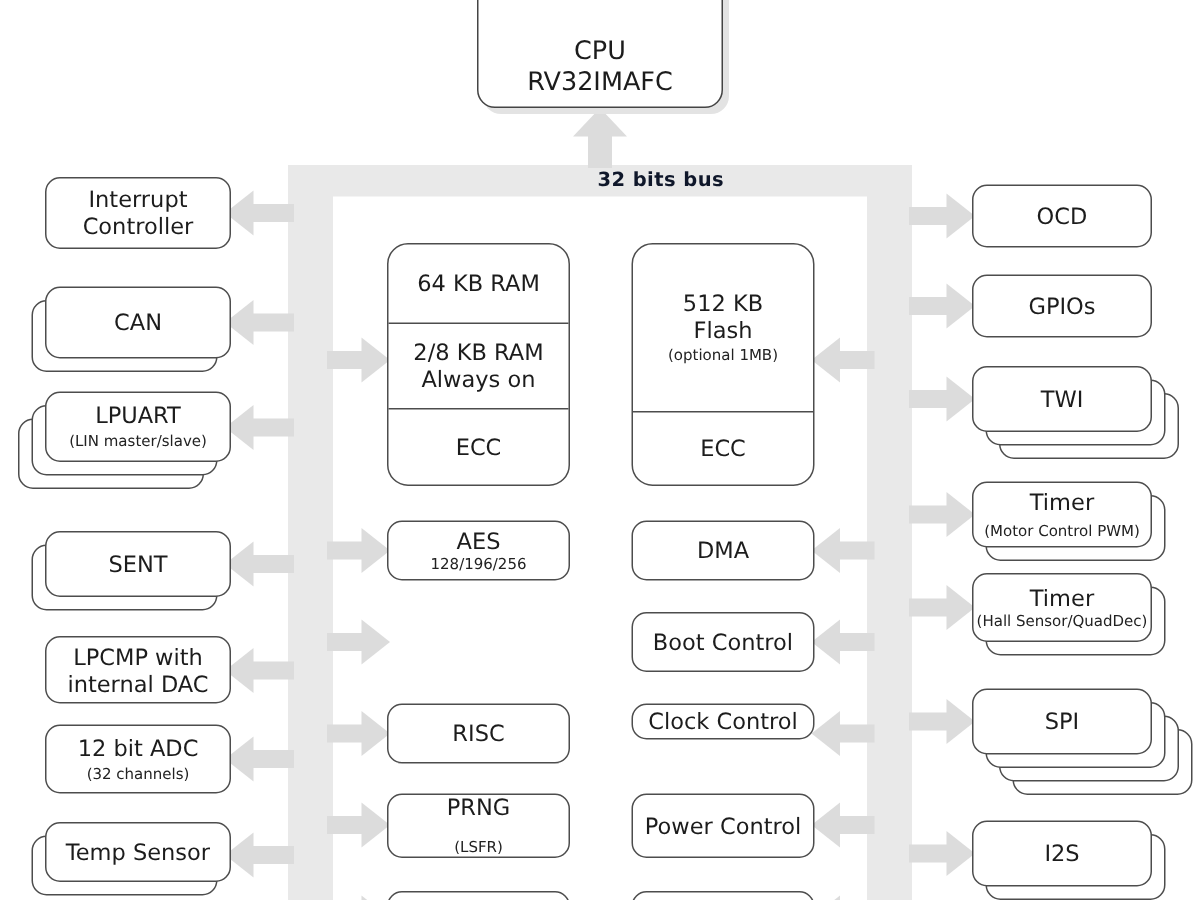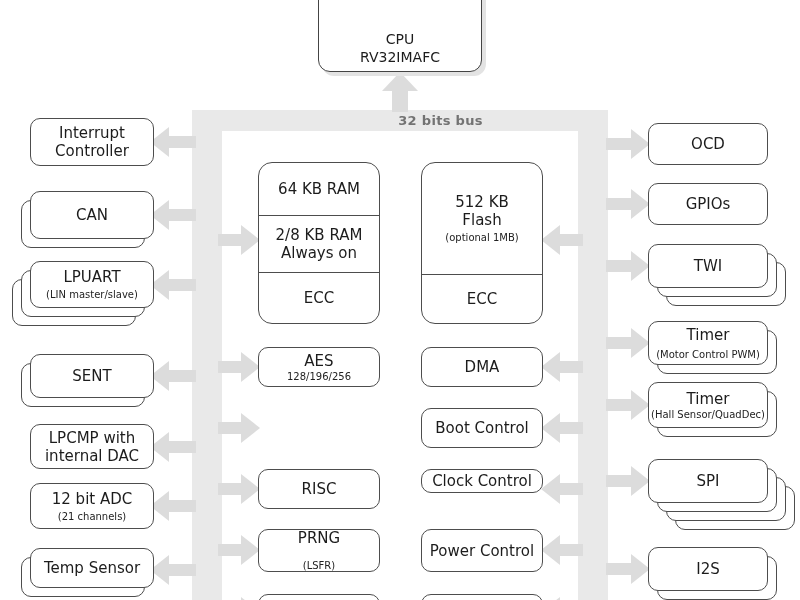--- a/index.html
+++ b/index.html
@@ -11,21 +11,21 @@
   html,body{margin:0;padding:0;background:#fff;}
   #stage{
     position:relative;width:800px;height:600px;overflow:hidden;background:#fff;
     font-family:"DejaVu Sans","Liberation Sans",sans-serif;color:var(--txt);
   }
   
   .band{position:absolute;background:var(--band);z-index:0;}
   .bus-label{
     position:absolute;left:192px;top:110px;width:497px;height:21px;z-index:1;
     display:flex;align-items:center;justify-content:center;
-    font-size:13px;font-weight:bold;color:#737373;letter-spacing:.3px;
+    font-size:13px;font-weight:bold;color:#0f172a;letter-spacing:.3px;
   }
   
   .blk{position:absolute;z-index:2;}
   .box{
     position:absolute;inset:0;background:#fff;border:1.5px solid var(--bdr);
     border-radius:10px;display:flex;flex-direction:column;align-items:center;
     justify-content:center;text-align:center;
   }
   .ghost{
     position:absolute;inset:0;background:#fff;border:1.5px solid var(--bdr);
@@ -53,21 +53,21 @@
   #cpu{
     position:absolute;left:318px;top:-16px;width:164px;height:88px;z-index:3;
     background:#fff;border:1.5px solid #444;border-radius:12px;
     box-shadow:4px 4px 0 0 #e3e3e3;
     display:flex;flex-direction:column;align-items:center;justify-content:flex-end;
     padding-bottom:5px;box-sizing:border-box;text-align:center;
   }
   #cpu .logo-row{display:flex;align-items:center;gap:4px;margin-bottom:2px;}
   .logo-risc{font-size:19px;font-weight:bold;color:#29336e;letter-spacing:1px;}
   .logo-v{font-size:19px;font-weight:bold;color:#dc9a24;letter-spacing:0;}
-  .cpu-line{font-size:14px;line-height:1.25;}
+  .cpu-line{font-size:17px;line-height:1.25;}
 </style>
 </head>
 <body>
 
 <div id="stage">
 
   <div class="band" style="left:192px;top:110px;width:416px;height:21px"></div>
   <div class="band" style="left:192px;top:110px;width:30px;height:490px"></div>
   <div class="band" style="left:578px;top:110px;width:30px;height:490px"></div>
   <div class="bus-label">32 bits bus</div>
@@ -138,21 +138,21 @@
   </div>
   <div class="blk" style="left:30px;top:354px;width:124px;height:44px">
     <div class="ghost" style="transform:translate(-9px,9px)"></div>
     <div class="box">
         <span class="lbl">SENT</span>
       </div>
   </div>
   <div class="blk" style="left:30px;top:483px;width:124px;height:46px">
     <div class="box">
       <span class="lbl">12 bit ADC</span>
-      <span class="sub">(21 channels)</span>
+      <span class="sub">(32 channels)</span>
     </div>
   </div>
   <div class="blk" style="left:30px;top:548px;width:124px;height:40px">
     <div class="ghost" style="transform:translate(-9px,9px)"></div>
     <div class="box">
         <span class="lbl">Temp Sensor</span>
       </div>
   </div>
 
   <div class="arrR" style="left:218px;top:225px;width:42px">

